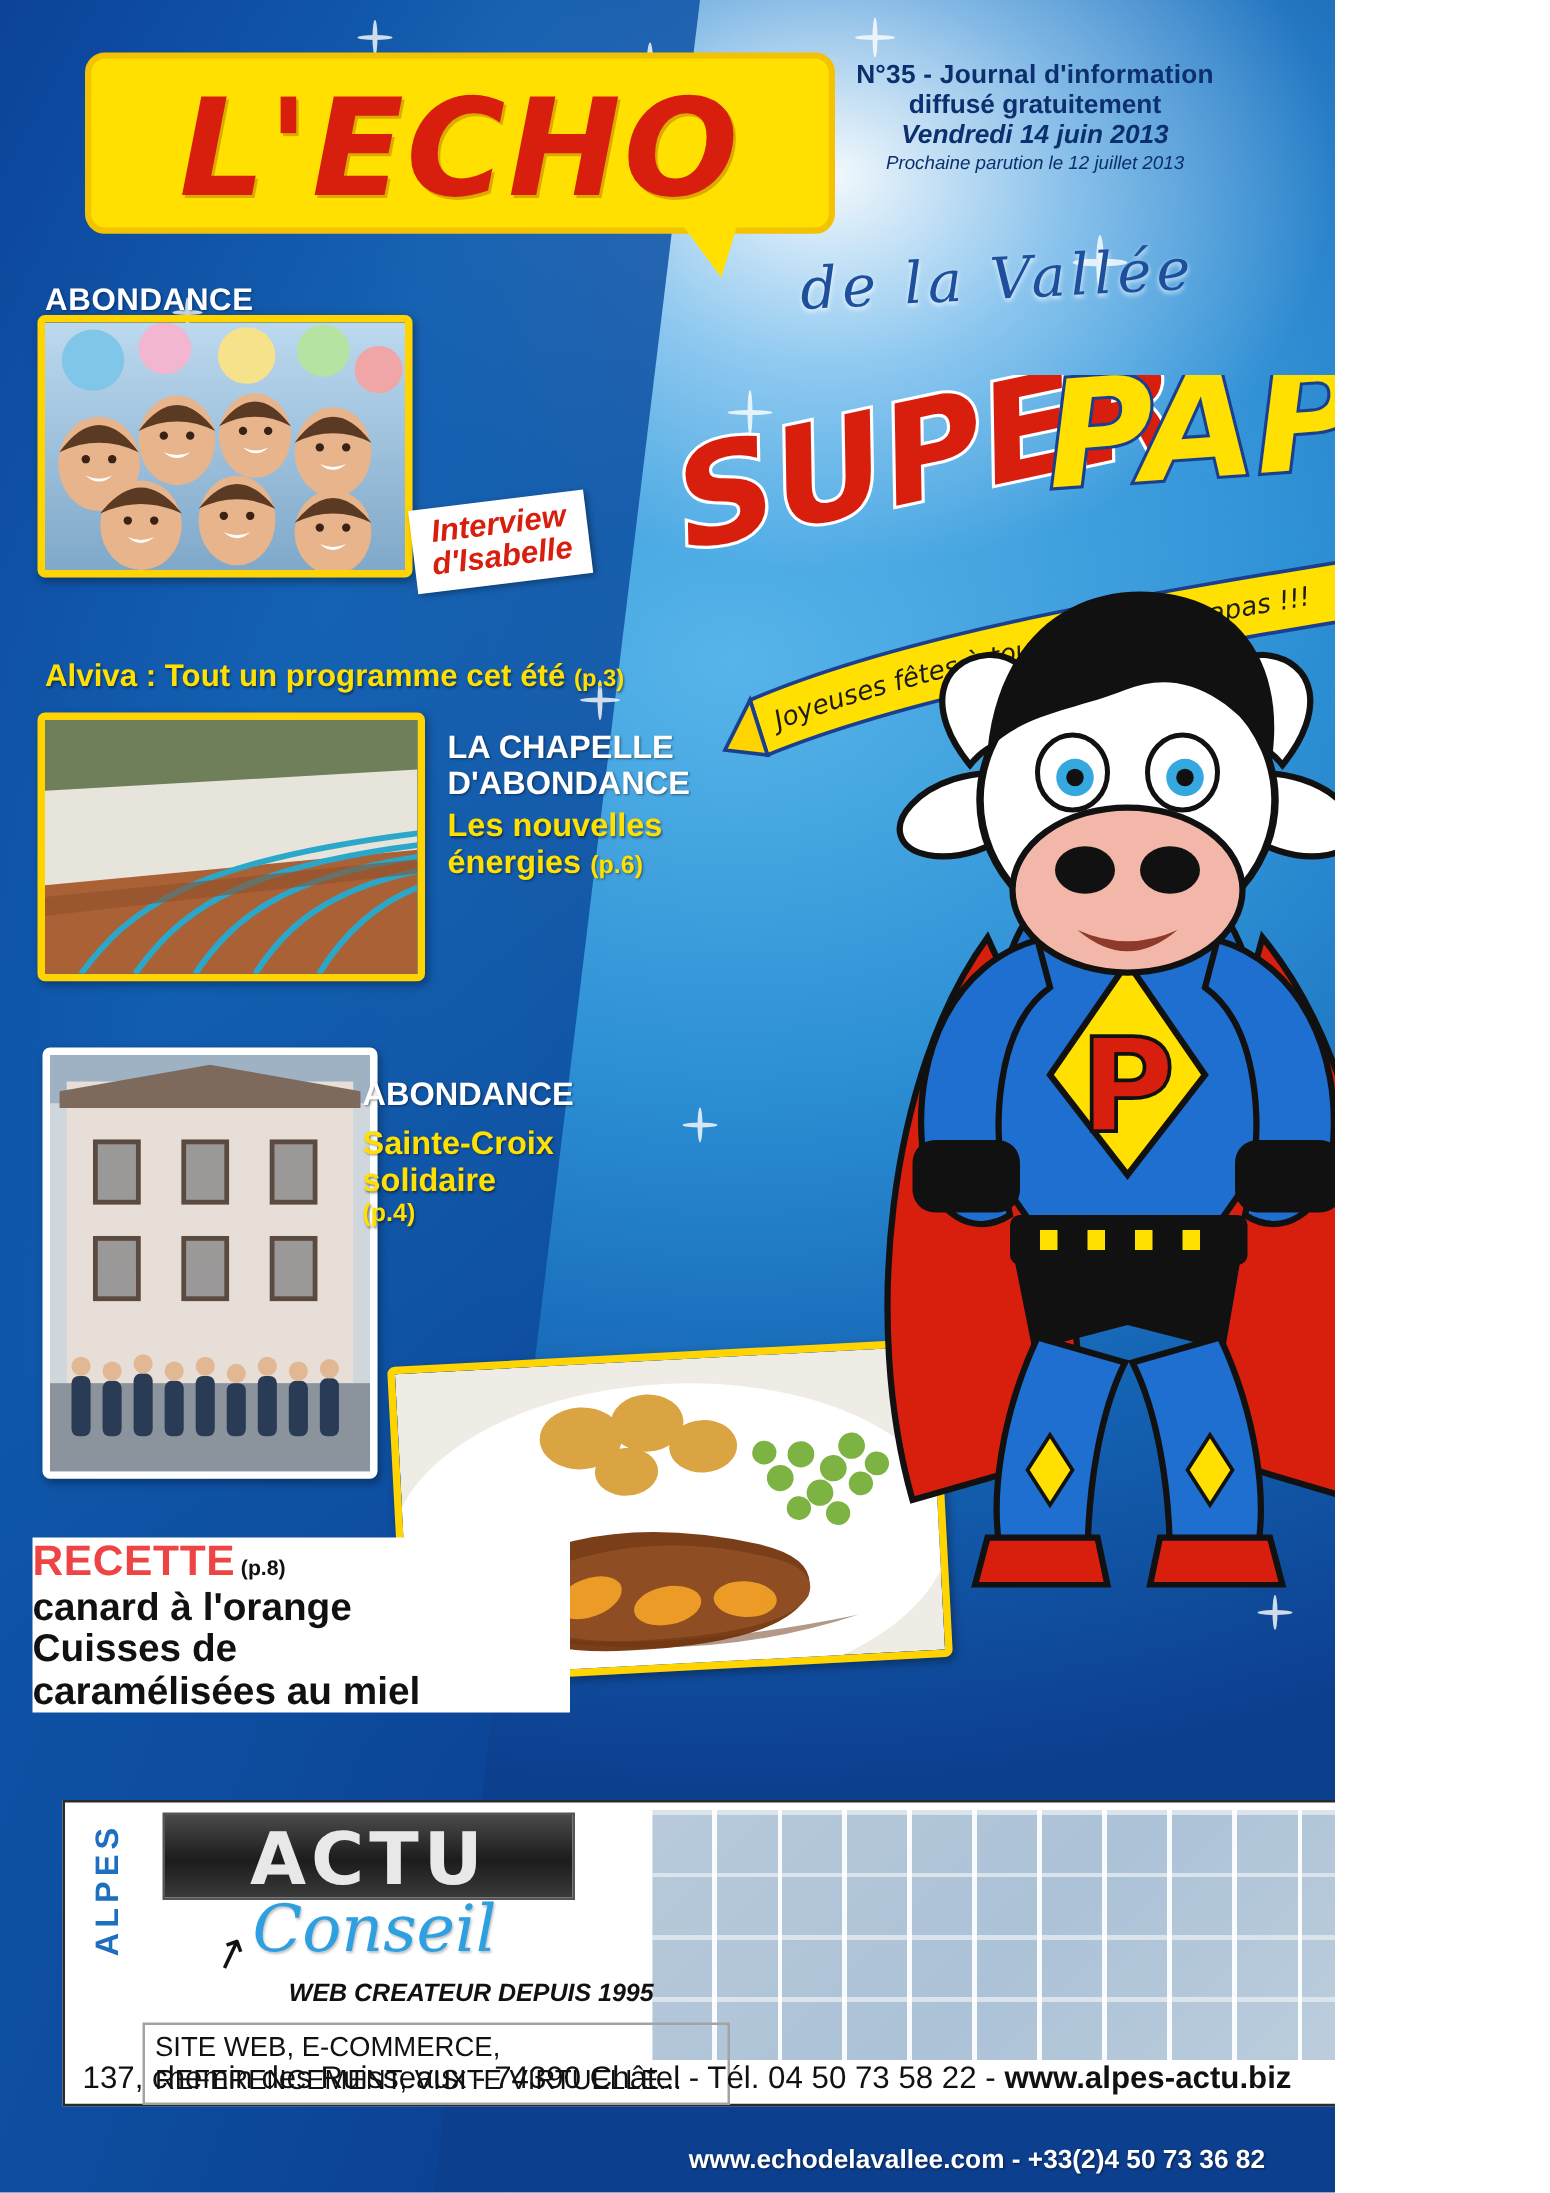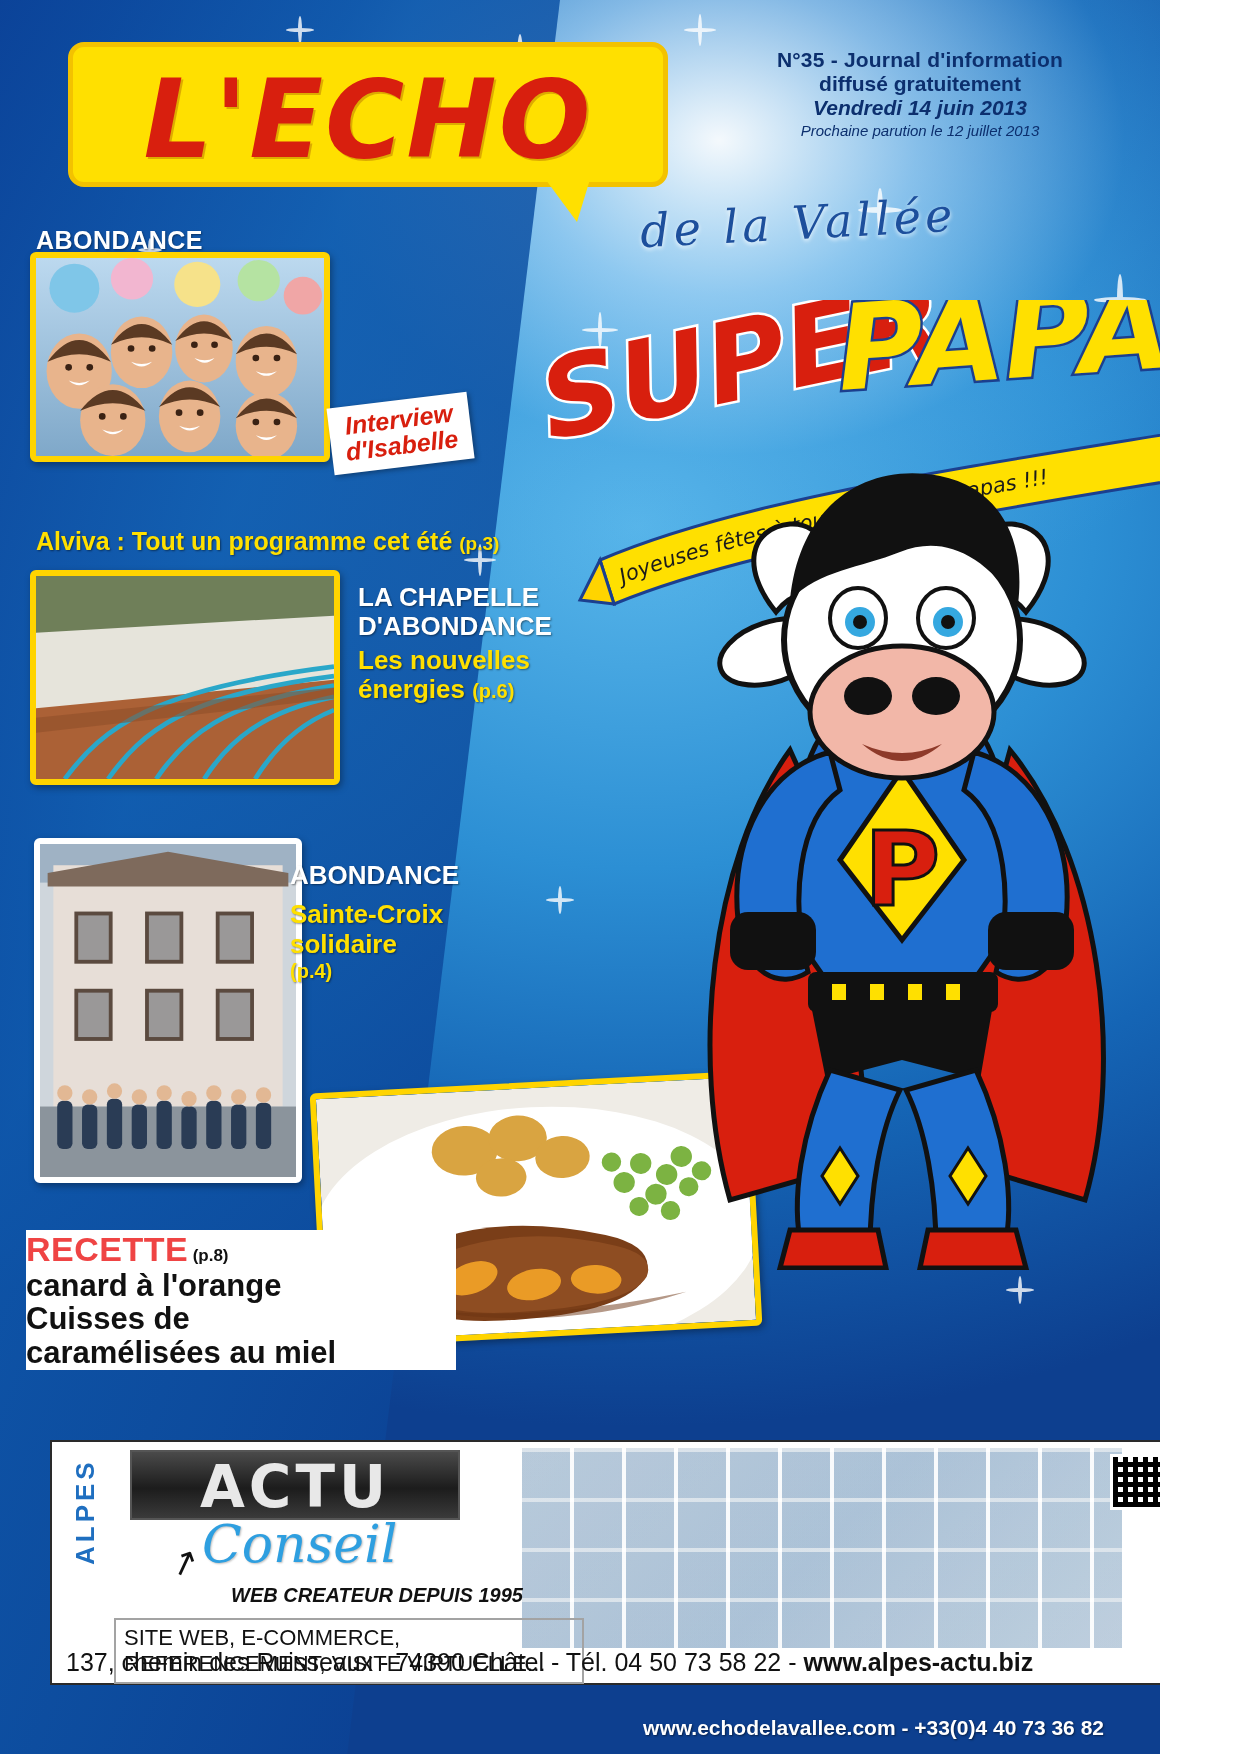--- a/index.html
+++ b/index.html
@@ -3,21 +3,21 @@
 <meta charset="utf-8">
 <style>
   * { box-sizing: border-box; margin: 0; padding: 0; }
   html, body {
     width: 1240px; height: 1754px;
     font-family: "Liberation Sans", sans-serif;
     overflow: hidden;
   }
   #page {
     position: relative;
-    width: 1160px; height: 1754px;
+    width: 1068px; height: 1754px;
     background:
       radial-gradient(ellipse 900px 700px at 62% 8%, rgba(255,255,255,0.95) 0%, rgba(200,232,255,0.6) 22%, rgba(80,170,230,0.25) 45%, rgba(0,0,0,0) 70%),
       radial-gradient(ellipse 1200px 900px at 55% 30%, #58b6ea 0%, #2c8fd4 38%, #1565b5 68%, #0d3f8f 100%),
       linear-gradient(160deg, #0d5bab 0%, #1468b8 40%, #0b3d8c 100%);
     overflow: hidden;
   }
   
   #page .left-band {
     position: absolute; left: 0; top: 0; width: 560px; height: 1754px;
     background: linear-gradient(110deg, #0a3f96 0%, #0e57ab 35%, #0d4ea0 60%, #0a3a8e 100%);
@@ -498,14 +498,14 @@
     <div class="ad-arrow">↗</div>
     <div class="ad-conseil">Conseil</div>
     <div class="ad-web">WEB CREATEUR DEPUIS 1995</div>
     <div class="ad-services">SITE WEB, E-COMMERCE, REFERENCEMENT, VISITE VIRTUELLE...</div>
     <div class="ad-addr">
       <span>137, chemin des Ruisseaux - 74390 Châtel - Tél. 04 50 73 58 22 - </span><b>www.alpes-actu.biz</b>
     </div>
     <div class="ad-side">Ne pas jeter sur la voie publique.</div>
   </div>
 
-  <div class="footer-line">www.echodelavallee.com - +33(0)4 40 73 36 82</div>
+  <div class="footer-line">www.echodelavallee.com - +33(2)4 50 73 36 82</div>
 </div>
 
 </body></html>

